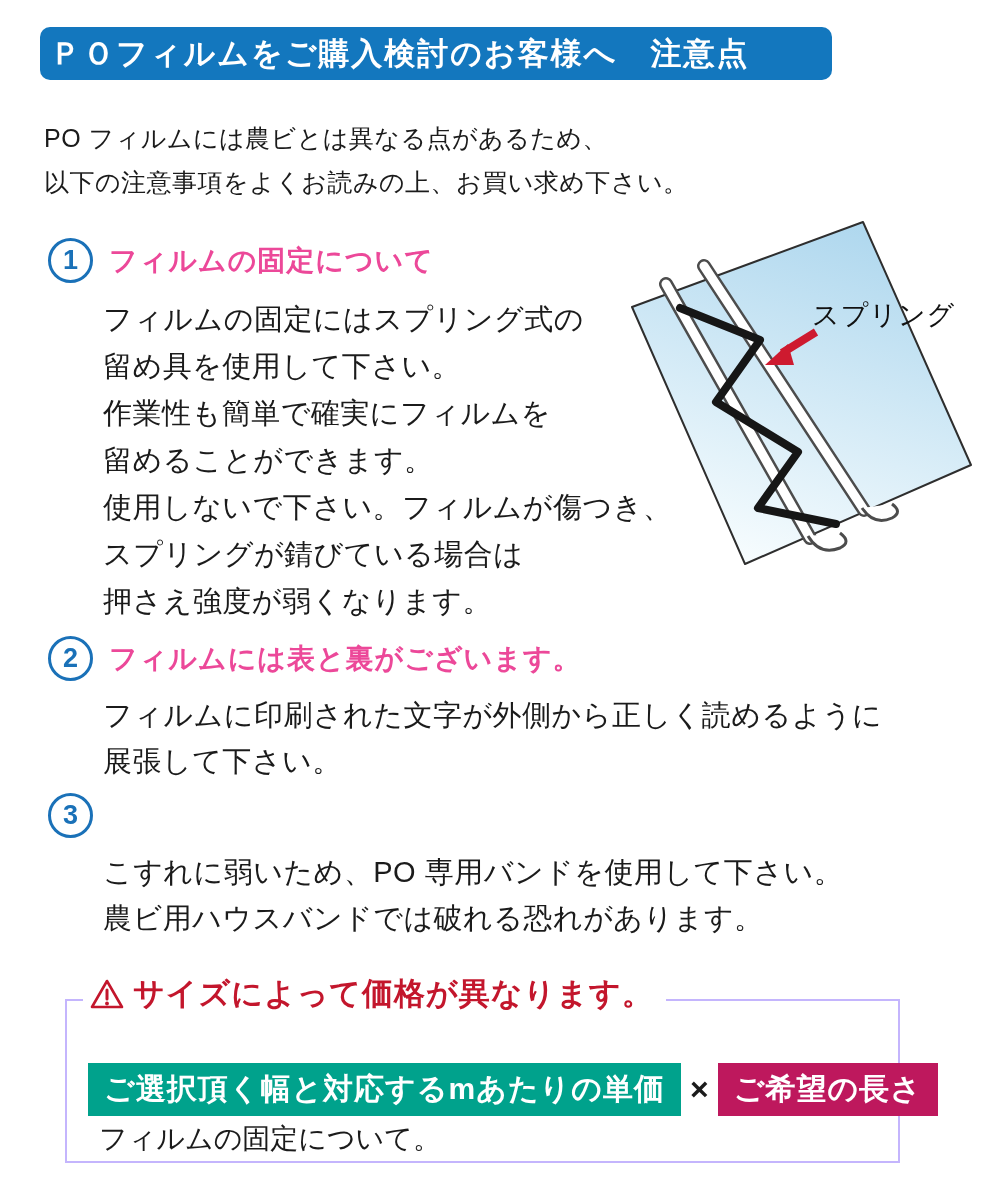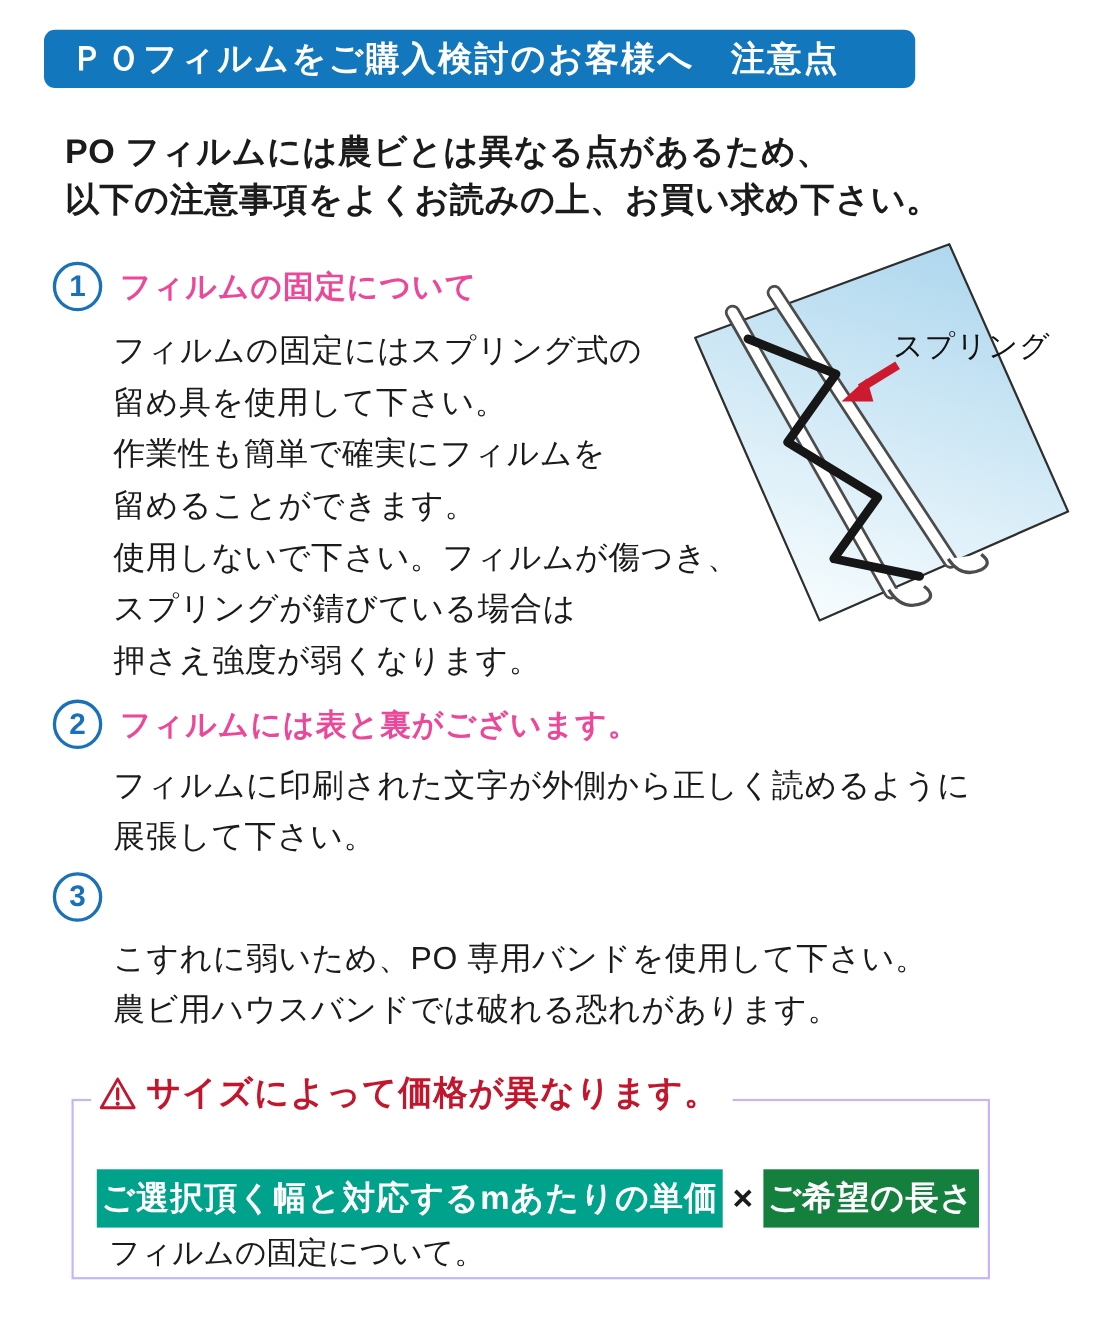--- a/index.html
+++ b/index.html
@@ -5,24 +5,24 @@
   html,body{margin:0;padding:0;background:#ffffff;}
   .page{
     position:relative;width:1000px;height:1200px;background:#ffffff;overflow:hidden;
     font-family:"Liberation Sans","DejaVu Sans",sans-serif;color:#1b1b1b;
   }
   
   .banner{
     position:absolute;left:40px;top:27px;width:792px;height:53px;
     background:#1377BE;border-radius:10px;color:#ffffff;
     font-size:31px;font-weight:bold;line-height:53px;
-    padding-left:24px;box-sizing:border-box;letter-spacing:2px;white-space:nowrap;
+    padding-left:10px;box-sizing:border-box;letter-spacing:2px;white-space:nowrap;
   }
   
-  .intro{position:absolute;left:59px;top:116px;font-size:31px;line-height:44px;letter-spacing:0.5px;font-weight:bold;}
+  .intro{position:absolute;left:44px;top:116px;font-size:25px;line-height:44px;letter-spacing:0.5px;}
   
   .sec-head{position:absolute;display:flex;align-items:center;gap:16px;}
   .sec-head.h1{left:48px;top:238px;}
   .sec-head.h2{left:48px;top:636px;}
   .sec-head.h3{left:48px;top:793px;}
   .numcircle{
     width:39px;height:39px;border:3px solid #1A71B8;border-radius:50%;
     display:flex;align-items:center;justify-content:center;
     color:#1A71B8;font-size:27px;font-weight:bold;flex:0 0 auto;
   }
@@ -43,23 +43,23 @@
     position:absolute;left:65px;top:999px;width:835px;height:164px;
     border:2px solid #c4b5fd;box-sizing:border-box;
   }
   .notice-title{
     position:absolute;left:16px;top:-30px;background:#ffffff;
     display:flex;align-items:center;gap:8px;padding:0 12px 0 6px;
     color:#C3162C;font-size:31px;font-weight:bold;letter-spacing:1px;white-space:nowrap;height:46px;
   }
   .notice-line1{position:absolute;left:32px;top:22px;font-size:28px;}
   .price-row{position:absolute;left:21px;top:62px;display:flex;align-items:center;gap:9px;}
-  .chip{color:#ffffff;font-size:30px;font-weight:bold;padding:6px 4px;letter-spacing:1px;white-space:nowrap;}
+  .chip{color:#ffffff;font-size:30px;font-weight:bold;padding:6px 16px;letter-spacing:1px;white-space:nowrap;}
   .chip.teal{background:#00A28C;}
-  .chip.dark{background:#15803d;}
+  .chip.dark{background:#be185d;}
   .mult{font-size:32px;font-weight:bold;color:#1b1b1b;}
   .notice-line3{position:absolute;left:32px;top:119px;font-size:28px;}
 </style>
 </head>
 <body>
 
 <div class="page">
 
   <div class="banner">ＰＯフィルムをご購入検討のお客様へ　注意点</div>
 

